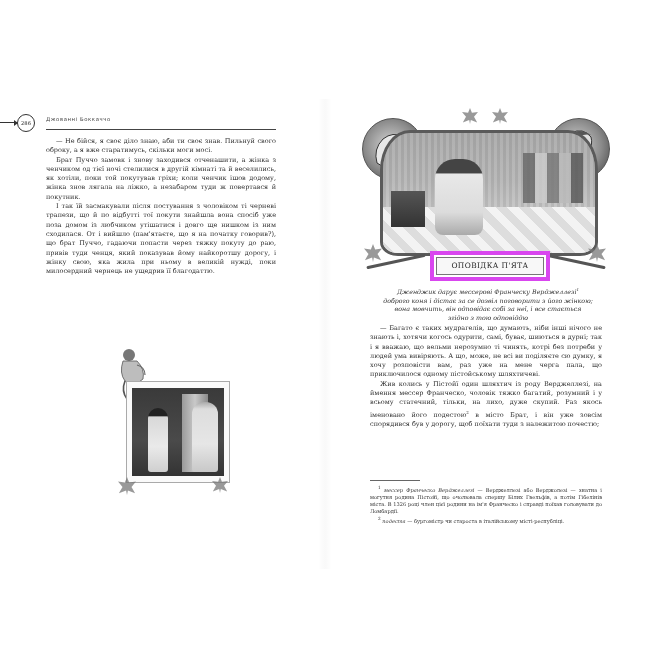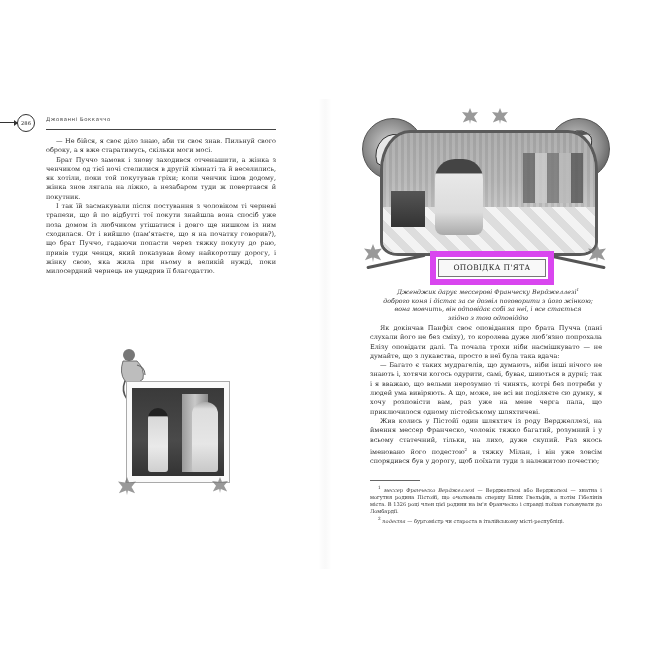--- a/index.html
+++ b/index.html
@@ -36,21 +36,21 @@
   .illus-right{position:absolute;left:362px;top:100px;width:248px;height:178px;}
   .medal{position:absolute;width:60px;height:60px;border-radius:50%;background:radial-gradient(circle at 45% 45%,#d6d6d6 0%,#8a8a8a 55%,#3a3a3a 100%);border:1px solid #555;}
   .medal-left{left:0;top:14px;}
   .medal-right{left:186px;top:14px;}
   .scene{position:absolute;left:18px;top:26px;width:212px;height:120px;border:3px solid #5a5a5a;border-radius:30px 30px 18px 18px / 40px 40px 14px 14px;background:linear-gradient(180deg,#a8a8a8 0%,#c4c4c4 40%,#e3e3e3 62%,#f0f0f0 100%);overflow:hidden;}
   .scene .wall{position:absolute;left:0;top:0;right:0;height:62%;background:repeating-linear-gradient(90deg,#9c9c9c 0 3px,#b4b4b4 3px 6px);opacity:.6;}
   .scene .floor{position:absolute;left:0;bottom:0;right:0;height:38%;background:repeating-linear-gradient(45deg,#ddd 0 8px,#f3f3f3 8px 16px);}
   .scene .couple{position:absolute;left:52px;top:26px;width:48px;height:76px;background:linear-gradient(180deg,#444 0%,#444 18%,#e8e8e8 20%,#dcdcdc 70%,#aaa 100%);border-radius:20px 20px 8px 8px;}
   .scene .chest{position:absolute;left:8px;top:58px;width:34px;height:36px;background:linear-gradient(180deg,#555,#333);}
   .scene .bg-figs{position:absolute;left:140px;top:20px;width:60px;height:50px;background:linear-gradient(90deg,#666 0 20%,#ccc 20% 40%,#777 40% 60%,#bbb 60% 80%,#555 80%);opacity:.8;}
-  .banner{position:absolute;left:68px;top:147px;width:112px;height:22px;background:#f8f8f8;border:6px solid #d946ef;box-shadow:inset 0 0 0 2px #fff, inset 0 0 0 3px #777;}
+  .banner{position:absolute;left:68px;top:147px;width:112px;height:22px;background:#f8f8f8;border:4px solid #d946ef;box-shadow:inset 0 0 0 2px #fff, inset 0 0 0 3px #777;}
   .banner span{display:block;text-align:center;font-family:"DejaVu Serif","Liberation Serif",serif;font-size:7.4px;line-height:22px;letter-spacing:0.4px;color:#222;}
   .vine{position:absolute;height:3px;background:#555;border-radius:2px;}
 
   .summary{position:absolute;left:364px;top:282px;width:248px;text-align:center;font-style:italic;font-size:6.3px;line-height:8.5px;color:#333;}
   .summary sup,.right-text sup,.foot sup{font-size:4px;}
 
   .foot-rule{position:absolute;left:370px;top:476px;width:50px;height:1px;background:#666;}
   .footnotes{position:absolute;left:370px;top:480px;width:232px;font-size:5.1px;line-height:7px;text-align:justify;color:#333;}
   .footnotes p{margin:0;text-indent:8px;}
   .footnotes em{font-style:italic;}
@@ -128,23 +128,22 @@
   </div>
 
   <div class="summary">
     <div><span>Дженджик дарує мессерові Франческу Верджеллезі</span><sup>1</sup></div>
     <div>доброго коня і дістає за се дозвіл поговорити з його жінкою;</div>
     <div>вона мовчить, він одповідає собі за неї, і все стається</div>
     <div>згідно з тою одповіддю</div>
   </div>
 
   <div class="text-block right-text">
-    <p>Як докінчав Панфіл своє оповідання про брата Пучча (пані слухали його не без сміху), то королева дуже любʼязно попрохала Елізу оповідати далі. Та почала трохи ніби насмішкувато — не думайте, що з лукавства, просто в неї була така вдача:</p>
     <p>— Багато є таких мудрагелів, що думають, ніби інші нічого не знають і, хотячи когось одурити, самі, буває, шиються в дурні; так і я вважаю, що вельми нерозумно ті чинять, котрі без потреби у людей ума вивіряють. А що, може, не всі ви поділяєте сю думку, я хочу розповісти вам, раз уже на мене черга пала, що приключилося одному пістойському шляхтичеві.</p>
-    <p><span>Жив колись у Пістойї один шляхтич із роду Верджеллезі, на ймення мессер Франческо, чоловік тяжко багатий, розумний і у всьому статечний, тільки, на лихо, дуже скупий. Раз якось іменовано його подестою</span><sup>2</sup><span> в тяжку Мілан, і він уже зовсім спорядився був у дорогу, щоб поїхати туди з належитою почестю;</span></p>
+    <p><span>Жив колись у Пістойї один шляхтич із роду Верджеллезі, на ймення мессер Франческо, чоловік тяжко багатий, розумний і у всьому статечний, тільки, на лихо, дуже скупий. Раз якось іменовано його подестою</span><sup>2</sup><span> в місто Брат, і він уже зовсім спорядився був у дорогу, щоб поїхати туди з належитою почестю;</span></p>
   </div>
 
   <div class="foot-rule"></div>
   <div class="footnotes">
     <p><sup class="foot">1</sup> <em>мессер Франческо Верджеллезі</em><span> — Верджеллезі або Верджолезі — знатна і могутня родина Пістойї, що очолювала спершу Білих Гвельфів, а потім Гібелінів міста. В 1326 році член цієї родини на ім'я Франческо і справді поїхав головувати до Ломбардії.</span></p>
     <p><sup class="foot">2</sup> <em>подеста</em><span> — бургомістр чи староста в італійському місті-республіці.</span></p>
   </div>
 </div>
 
 </body></html>

